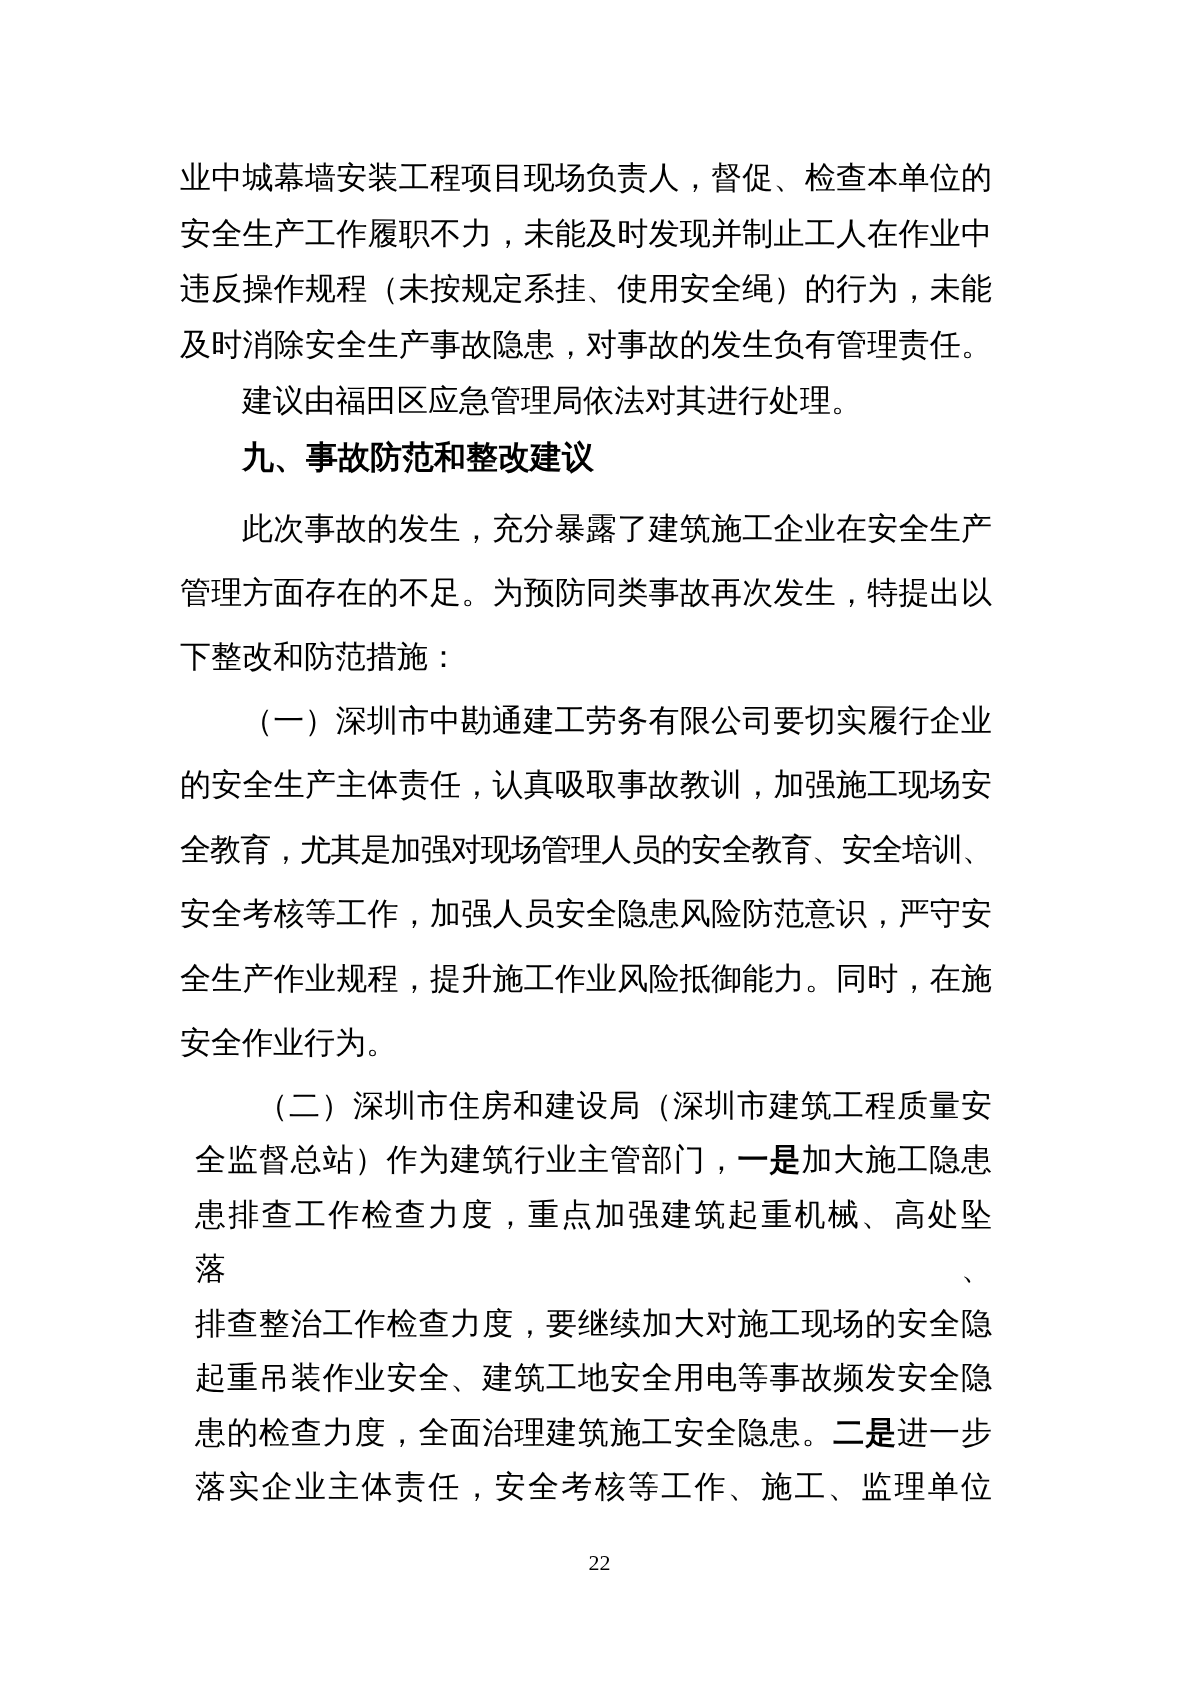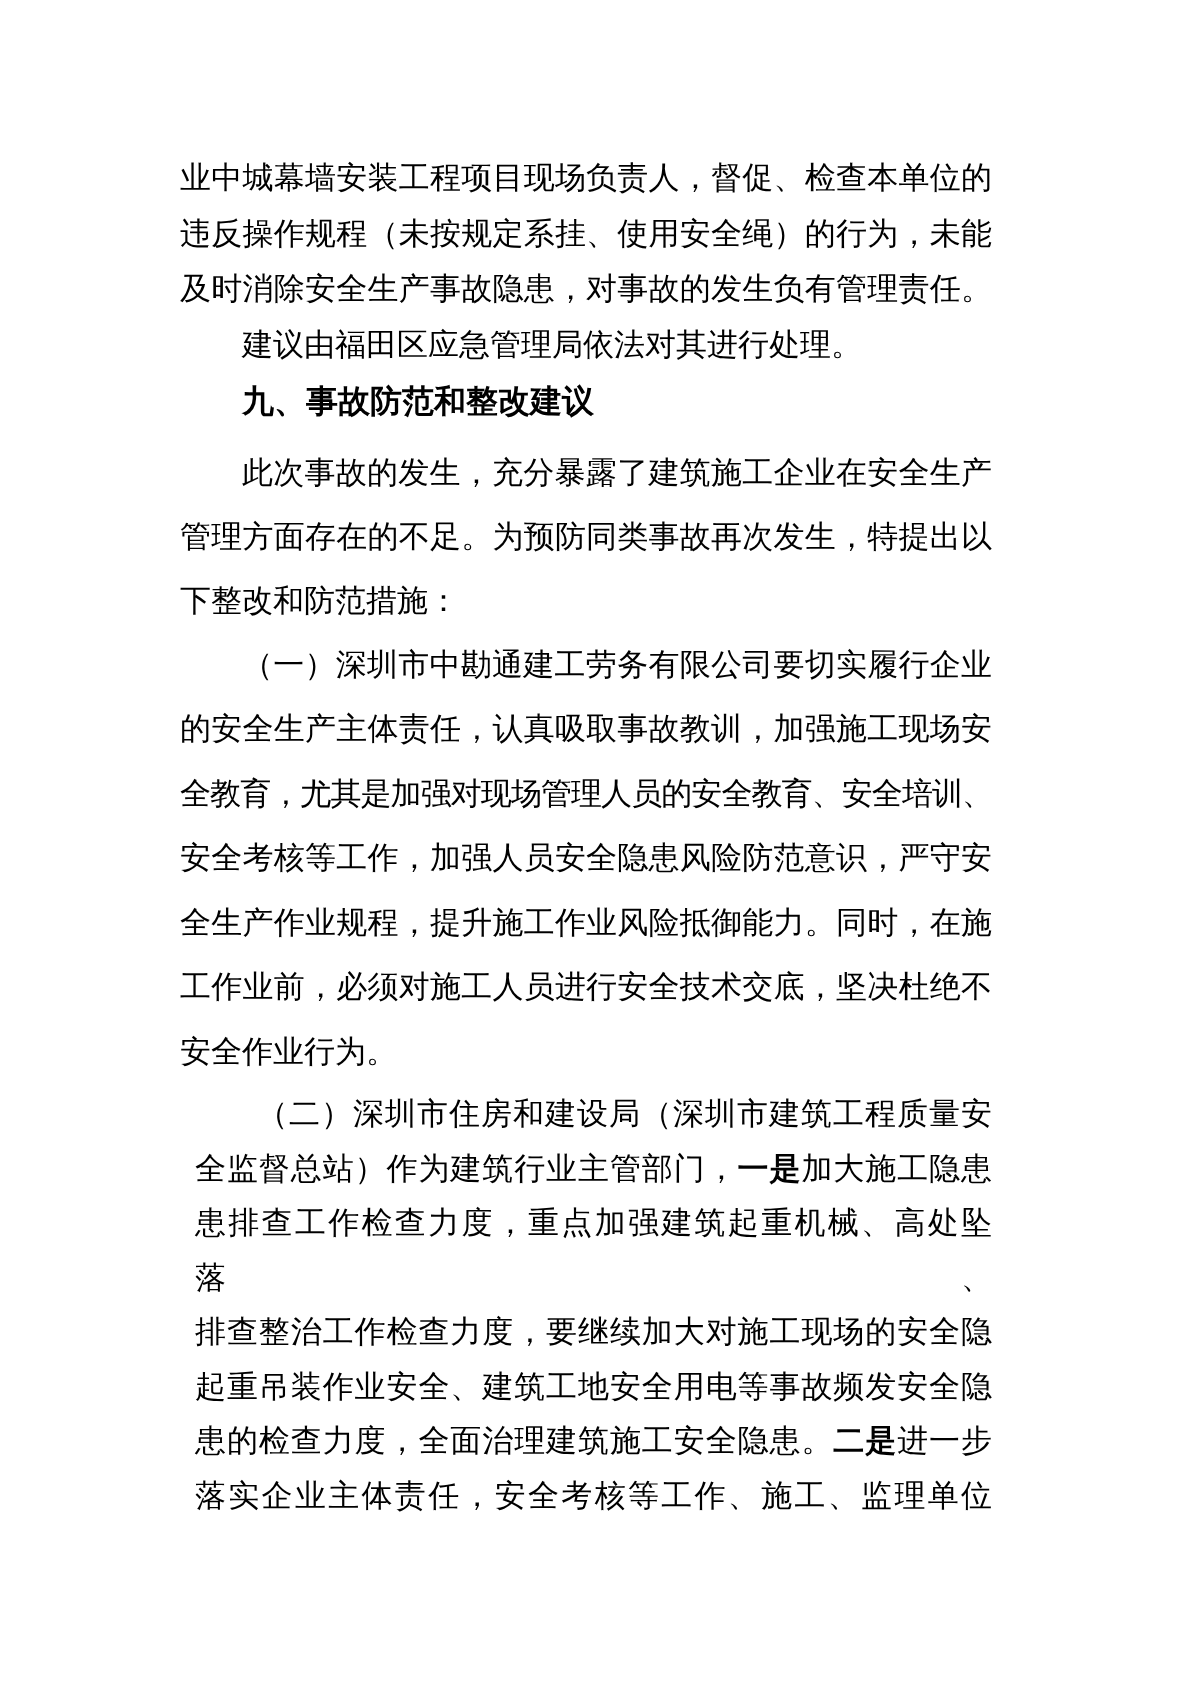--- a/index.html
+++ b/index.html
@@ -61,44 +61,45 @@
     color: #000000;
   }
 </style>
 </head>
 <body>
 
 <div class="page">
   <main class="doc-body" id="doc-body">
       <div class="para para-a">
         <div class="line"><span>业中城幕墙安装工程项目现场负责人，督促、检查本单位的</span></div>
+        <div class="line"><span>安全生产工作履职不力，未能及时发现并制止工人在作业中</span></div>
         <div class="line"><span>违反操作规程（未按规定系挂、使用安全绳）的行为，未能</span></div>
         <div class="line"><span>及时消除安全生产事故隐患，对事故的发生负有管理责任。</span></div>
         <div class="line indent short"><span>建议由福田区应急管理局依法对其进行处理。</span></div>
       </div>
       <div class="para para-h">
         <div class="line indent short heading-line"><span>九、事故防范和整改建议</span></div>
       </div>
       <div class="para para-b">
         <div class="line indent"><span>此次事故的发生，充分暴露了建筑施工企业在安全生产</span></div>
         <div class="line"><span>管理方面存在的不足。为预防同类事故再次发生，特提出以</span></div>
         <div class="line short"><span>下整改和防范措施：</span></div>
       </div>
       <div class="para para-c">
         <div class="line indent"><span>（一）深圳市中勘通建工劳务有限公司要切实履行企业</span></div>
         <div class="line"><span>的安全生产主体责任，认真吸取事故教训，加强施工现场安</span></div>
         <div class="line tight"><span>全教育，尤其是加强对现场管理人员的安全教育、安全培训、</span></div>
         <div class="line"><span>安全考核等工作，加强人员安全隐患风险防范意识，严守安</span></div>
         <div class="line"><span>全生产作业规程，提升施工作业风险抵御能力。同时，在施</span></div>
-        <div class="line"><span>工作业前，必须对施工人员进行安全技术交底，坚决杜绝不</span></div>
         <div class="line short"><span>安全作业行为。</span></div>
       </div>
       <div class="para para-d">
         <div class="line indent"><span>（二）深圳市住房和建设局（深圳市建筑工程质量安</span></div>
         <div class="line"><span>全监督总站）作为建筑行业主管部门，</span><span class="b">一是</span><span>加大施工隐患</span></div>
         <div class="line"><span>患排查工作检查力度，重点加强建筑起重机械、高处坠落、</span></div>
         <div class="line"><span>排查整治工作检查力度，要继续加大对施工现场的安全隐</span></div>
         <div class="line"><span>起重吊装作业安全、建筑工地安全用电等事故频发安全隐</span></div>
         <div class="line"><span>患的检查力度，全面治理建筑施工安全隐患。</span><span class="b">二是</span><span>进一步</span></div>
         <div class="line"><span>落实企业主体责任，安全考核等工作、施工、监理单位</span></div>
       </div>
     </main>
+  <div class="page-number">22</div>
 </div>
 
 </body></html>

